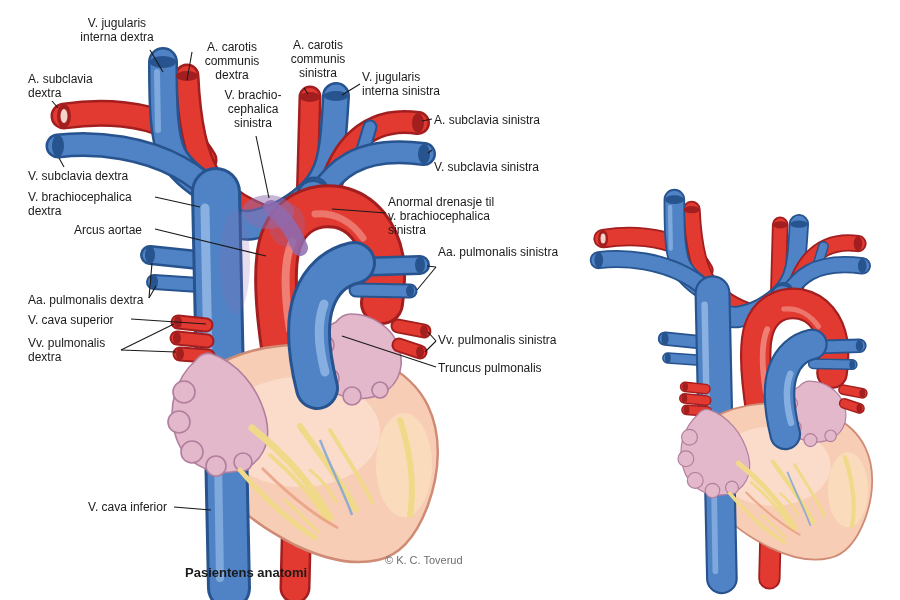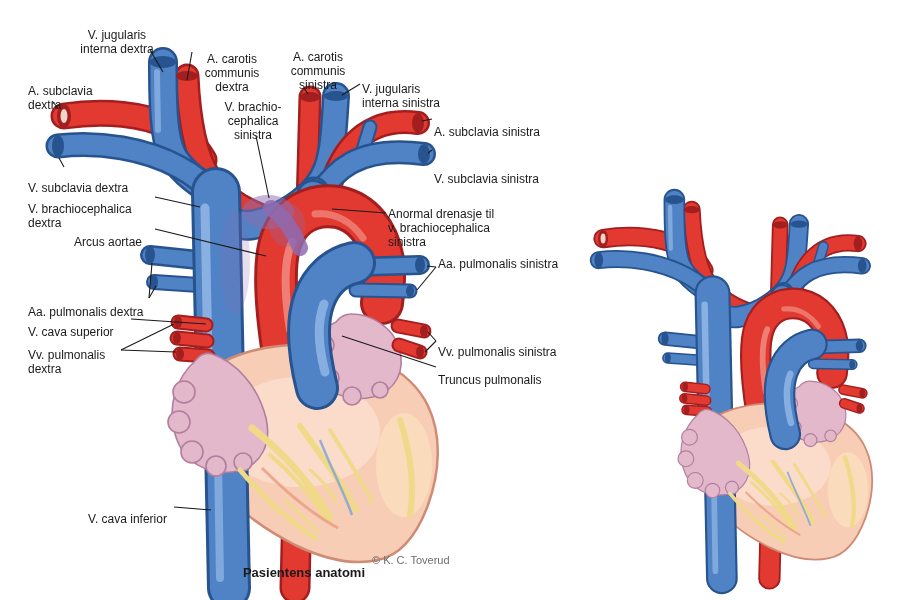--- a/index.html
+++ b/index.html
@@ -1,23 +1,23 @@
 <!DOCTYPE html>
 <html style="--artery: #e23a30; --artery-dark: #a31e1f; --artery-light: #f29086; --vein: #4f83c5; --vein-dark: #27538e; --vein-light: #94b9e6; --heart: #f8cdb6; --heart-edge: #cf8b74; --heart-light: #fde9da; --heart-pale: #fbe3c0; --appendage: #e3b8ca; --appendage-edge: #b27e9e; --fat: #f1d98a; --anomaly: #8e6bb0; --leader: #1a1a1a; --label-text: #1a1a1a; --credit-text: #6e6e6e; --background: #ffffff;"><head>
 <meta charset="utf-8">
 <style>
   html,body{margin:0;padding:0;background:var(--background,#fff);}
   #stage{position:relative;width:900px;height:600px;background:var(--background,#fff);overflow:hidden;
          font-family:"Liberation Sans",sans-serif;}
   svg{position:absolute;left:0;top:0;}
-  .lab{position:absolute;font:12px/1.18 "Liberation Sans",sans-serif;color:var(--label-text,#1a1a1a);white-space:pre-line;margin-top:12px;}
+  .lab{position:absolute;font:12px/1.18 "Liberation Sans",sans-serif;color:var(--label-text,#1a1a1a);white-space:pre-line;}
   .c{text-align:center;}
   .b{font-weight:400;}
-  .cap{position:absolute;font:700 13px/1.2 "Liberation Sans",sans-serif;color:var(--label-text,#1a1a1a);text-align:right;}
-  .credit{position:absolute;font:11px/1.2 "Liberation Sans",sans-serif;color:var(--credit-text,#6e6e6e);}
+  .cap{position:absolute;font:700 13px/1.2 "Liberation Sans",sans-serif;color:var(--label-text,#1a1a1a);text-align:left;}
+  .credit{position:absolute;font:11px/1.2 "Liberation Sans",sans-serif;color:var(--credit-text,#6e6e6e);margin-left:13px;}
   .oA{fill:none;stroke:var(--artery-dark);stroke-linecap:round;}
   .sA{fill:none;stroke:var(--artery);stroke-linecap:round;}
   .oV{fill:none;stroke:var(--vein-dark);stroke-linecap:round;}
   .sV{fill:none;stroke:var(--vein);stroke-linecap:round;}
   .hA{fill:none;stroke:var(--artery-light);stroke-linecap:round;}
   .hV{fill:none;stroke:var(--vein-light);stroke-linecap:round;}
   .fat{fill:none;stroke:var(--fat);stroke-linecap:round;}
   .ld{stroke:var(--leader,#1a1a1a);stroke-width:1.1;}
   .eA{fill:var(--artery-dark);}
   .eV{fill:var(--vein-dark);}

